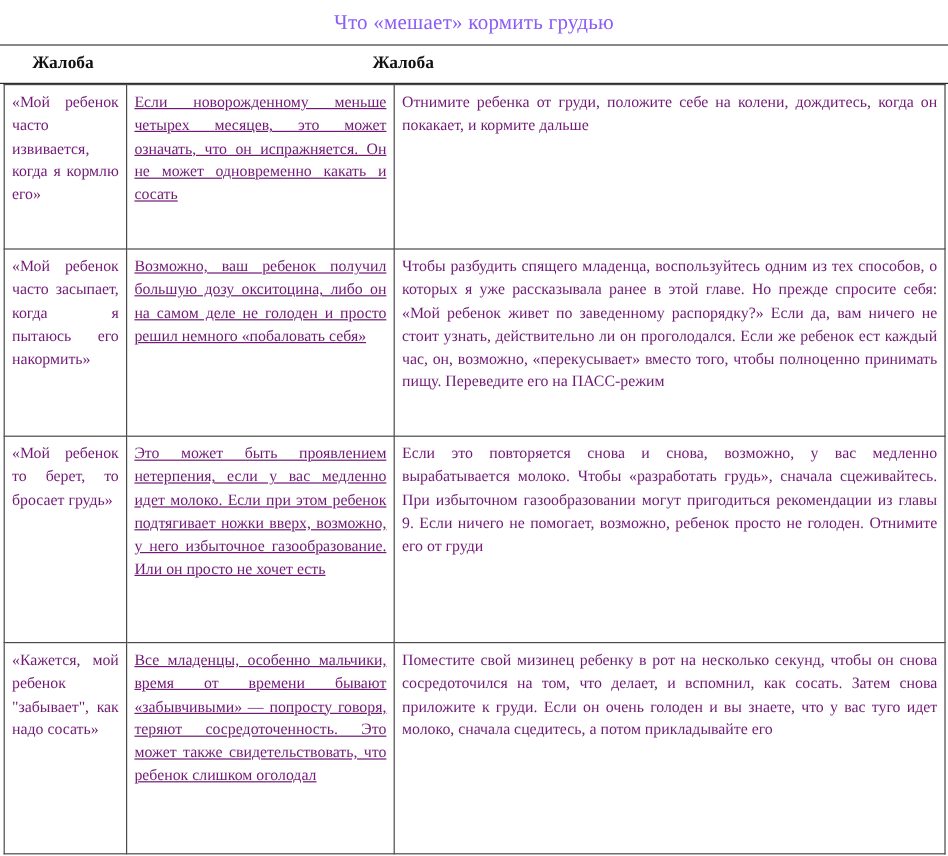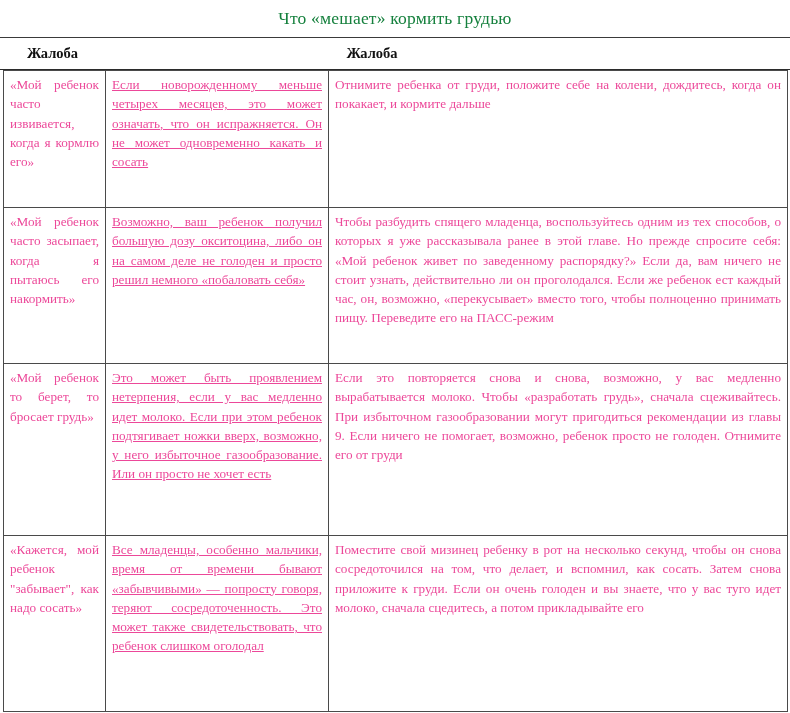--- a/index.html
+++ b/index.html
@@ -28,32 +28,31 @@
     display: flex;
     align-items: center;
     justify-content: center;
     border-bottom: 1px solid #3a3a3a;
     box-sizing: border-box;
   }
   .title-text {
     font-size: 17.5px;
     font-weight: 400;
     letter-spacing: 0.2px;
-    color: #15803d;
+    color: #8b5cf6;
     white-space: nowrap;
   }
 
   
   .header-row {
     height: 32px;
     display: flex;
     align-items: center;
     border-bottom: 1.6px solid #2b2b2b;
     box-sizing: border-box;
-    gap: 36px;
   }
   .header-cell {
     font-size: 14.5px;
     font-weight: bold;
     text-align: center;
     box-sizing: border-box;
     color: #111;
   }
   .hc-1 { width: 105px; }
   .hc-2 { width: 223px; }
@@ -67,21 +66,21 @@
     table-layout: fixed;
     border-top: 1px solid #4a4a4a;
   }
   .tbl td {
     border: 1px solid #4a4a4a;
     vertical-align: top;
     padding: 4px 6px 4px 6px;
     box-sizing: border-box;
     font-size: 13.2px;
     line-height: 1.46;
-    color: #ec4899;
+    color: #701a75;
   }
   .col-complaint { width: 102px; }
   .col-reason    { width: 223px; text-decoration: underline; }
   .col-answer    { width: 459px; }
 
   .just {
     text-align: justify;
     text-align-last: left;
     -webkit-hyphens: none;
     hyphens: none;

